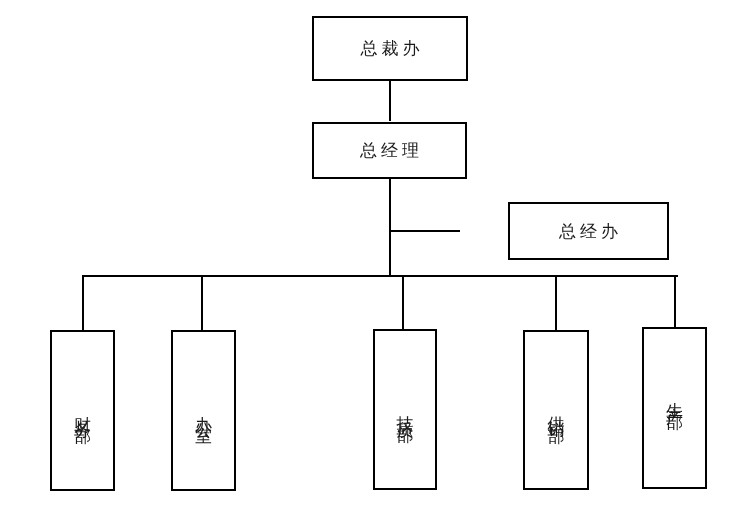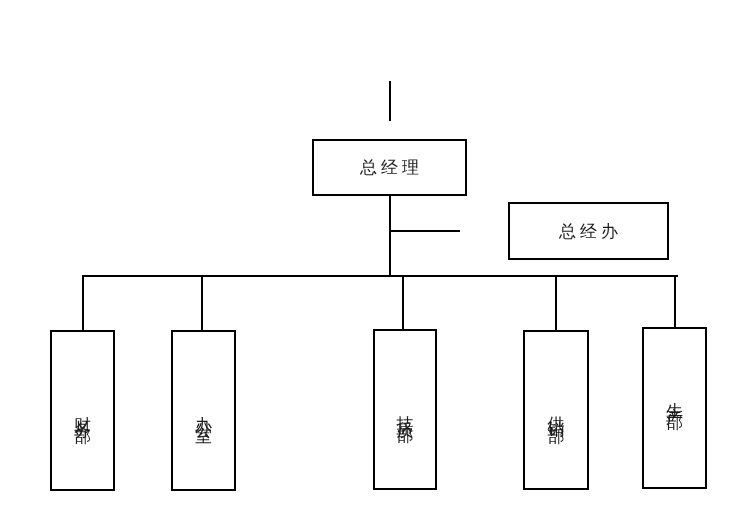--- a/index.html
+++ b/index.html
@@ -44,21 +44,21 @@
   .node.raise-text .label-v {
     position: relative;
     top: -12px;
   }
   .line {
     position: absolute;
     background: #000000;
   }
   
   #node-president-office   { left: 312px; top: 16px;  width: 156px; height: 65px; }
-  #node-general-manager    { left: 312px; top: 139px; width: 155px; height: 57px; text-align: center; }
+  #node-general-manager    { left: 312px; top: 122px; width: 155px; height: 57px; text-align: center; }
   #node-gm-office          { left: 460px; top: 202px; width: 161px; height: 58px; margin-left: 48px; }
   #node-finance-dept       { left: 50px;  top: 330px; width: 65px;  height: 161px; }
   #node-admin-office       { left: 171px; top: 330px; width: 65px;  height: 161px; }
   #node-tech-quality-dept  { left: 373px; top: 329px; width: 64px;  height: 161px; }
   #node-supply-sales-dept  { left: 523px; top: 330px; width: 66px;  height: 160px; }
   #node-production-dept    { left: 642px; top: 327px; width: 65px;  height: 162px; }
   
   #conn-top-to-gm       { left: 389px; top: 81px;  width: 2px;   height: 40px; }
   #conn-gm-to-bus       { left: 389px; top: 178px; width: 2px;   height: 98px; }
   #conn-gm-office-branch{ left: 389px; top: 230px; width: 71px;  height: 2px; }
@@ -77,20 +77,23 @@
   <div class="line" id="conn-top-to-gm"></div>
   <div class="line" id="conn-gm-to-bus"></div>
   <div class="line" id="conn-gm-office-branch"></div>
   <div class="line" id="conn-main-bus"></div>
   <div class="line" id="conn-drop-finance"></div>
   <div class="line" id="conn-drop-admin"></div>
   <div class="line" id="conn-drop-tech"></div>
   <div class="line" id="conn-drop-supply"></div>
   <div class="line" id="conn-drop-production"></div>
 
+  <div class="node" id="node-president-office">
+    <span class="label-h">总裁办</span>
+  </div>
 
   <div class="node" id="node-general-manager">
     <span class="label-h">总经理</span>
   </div>
 
   <div class="node" id="node-gm-office">
     <span class="label-h">总经办</span>
   </div>
 
   <div class="node" id="node-finance-dept">

